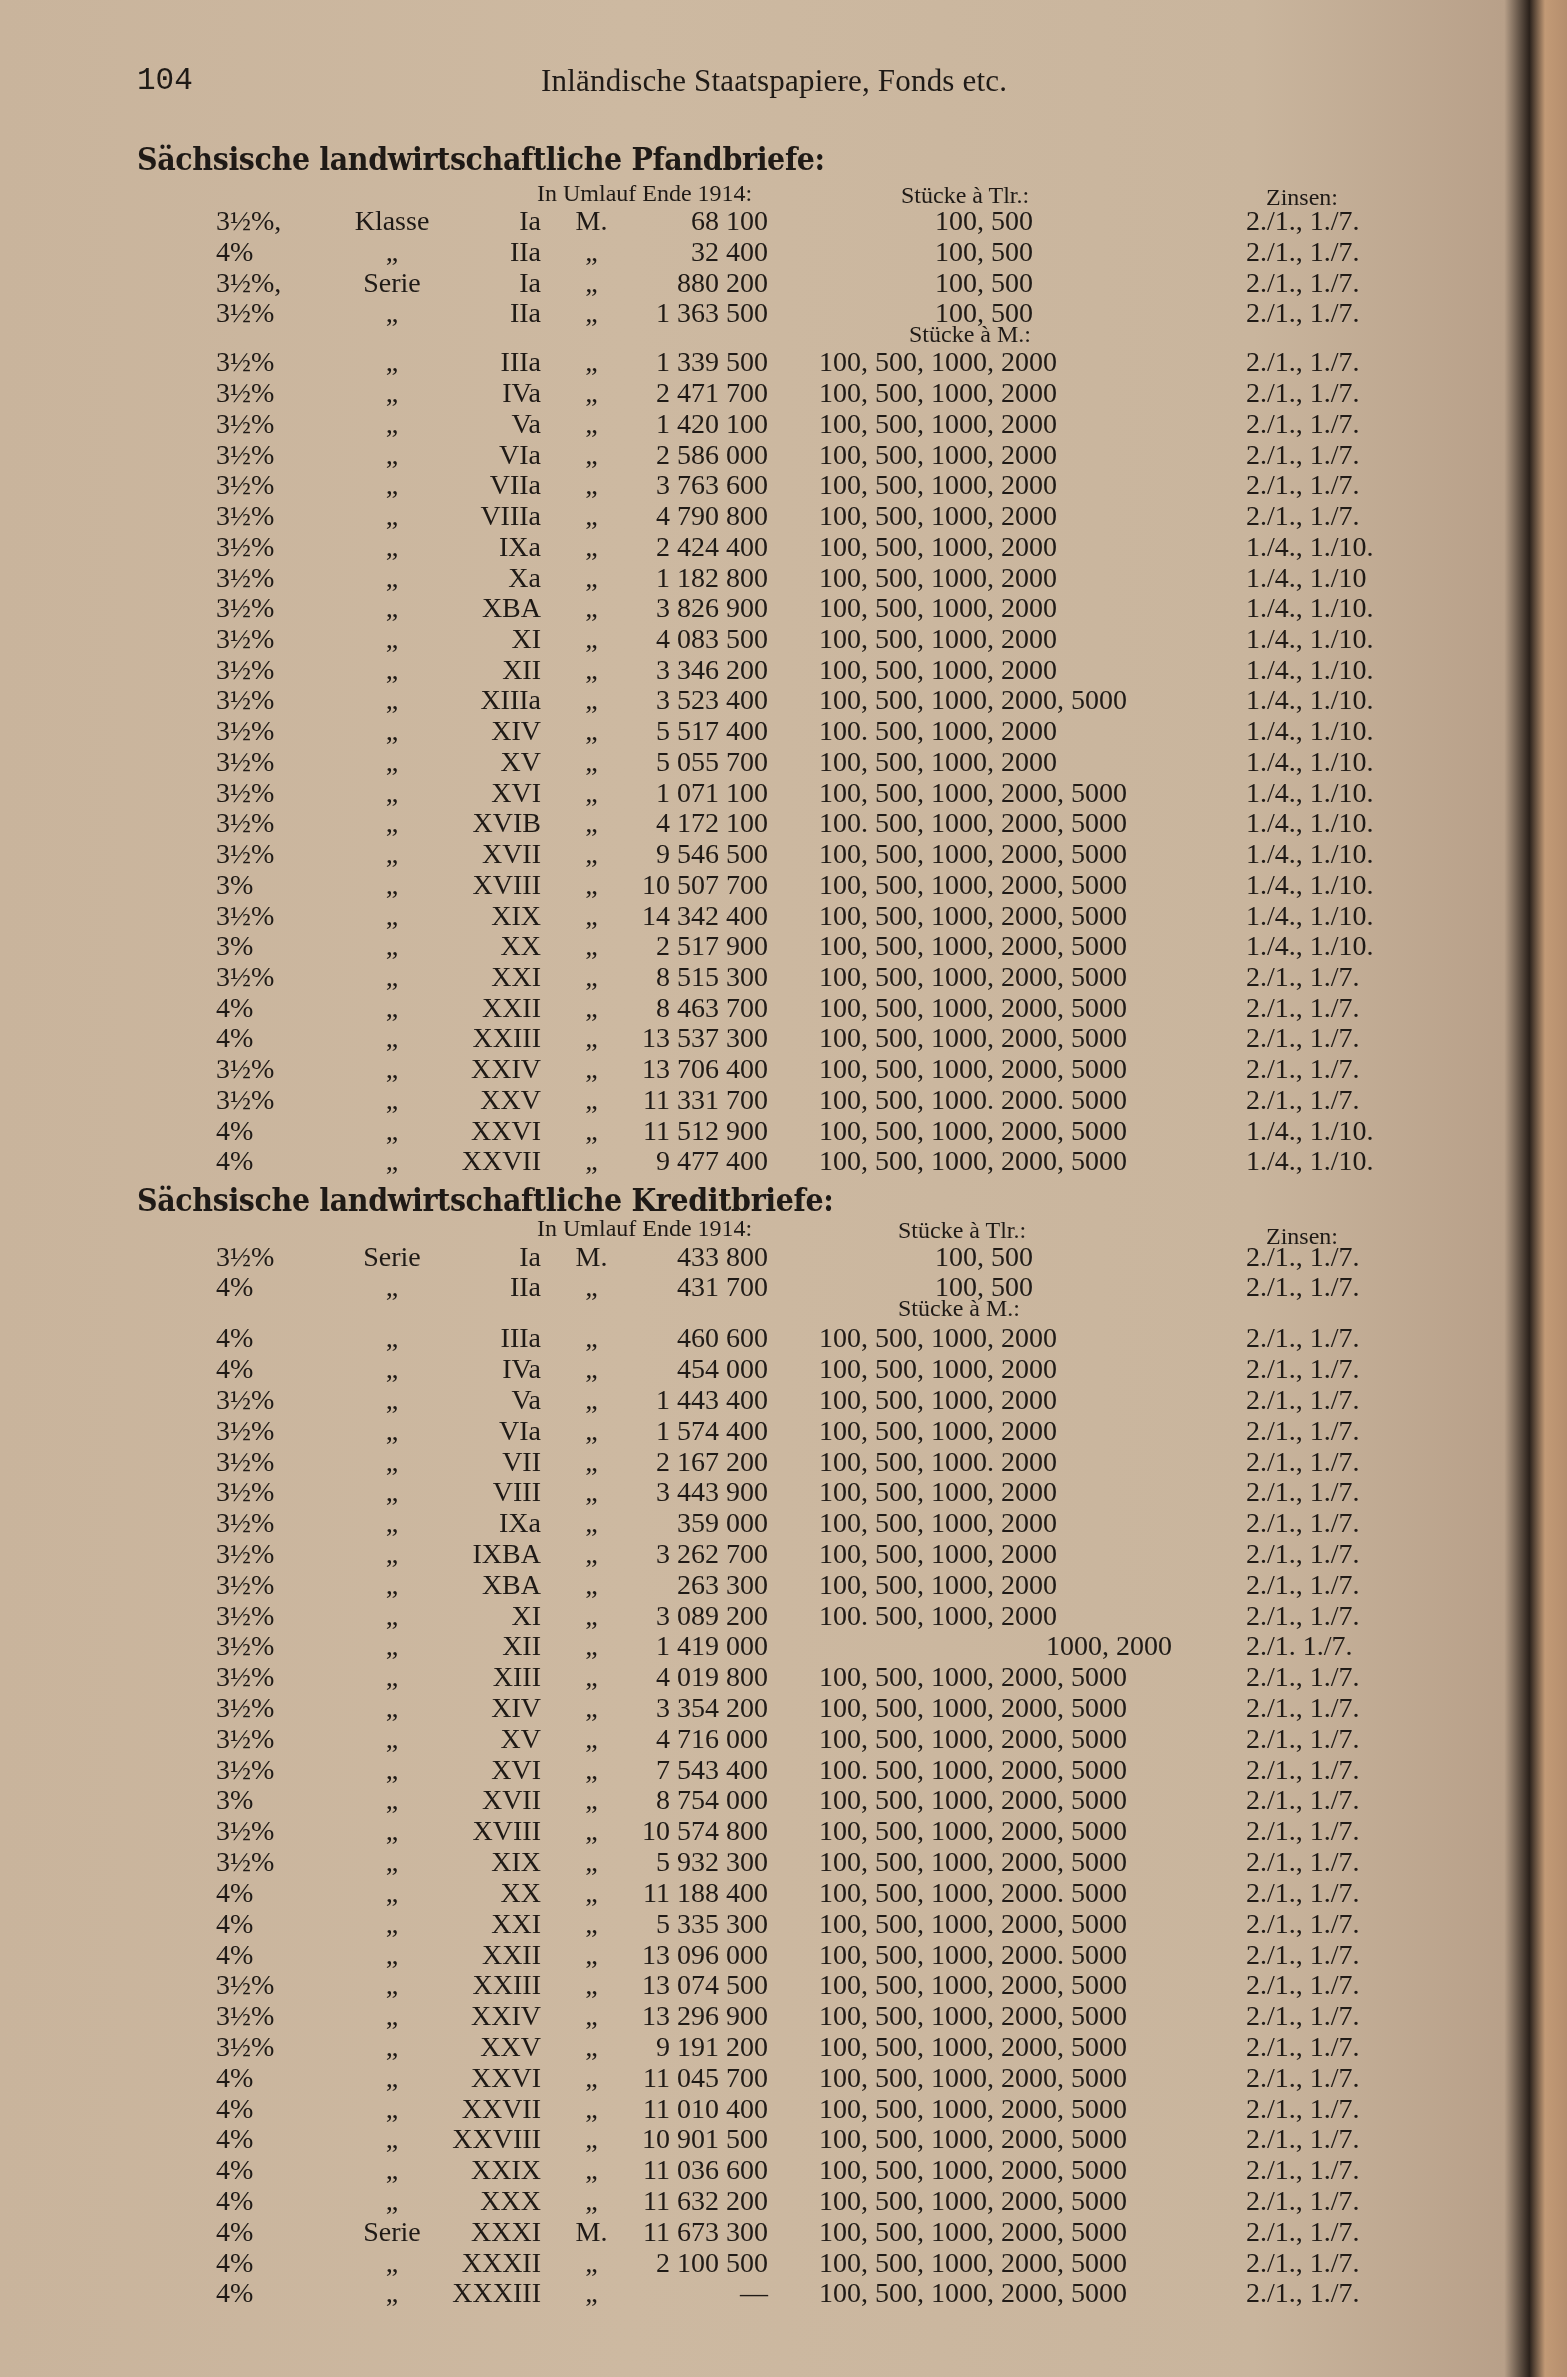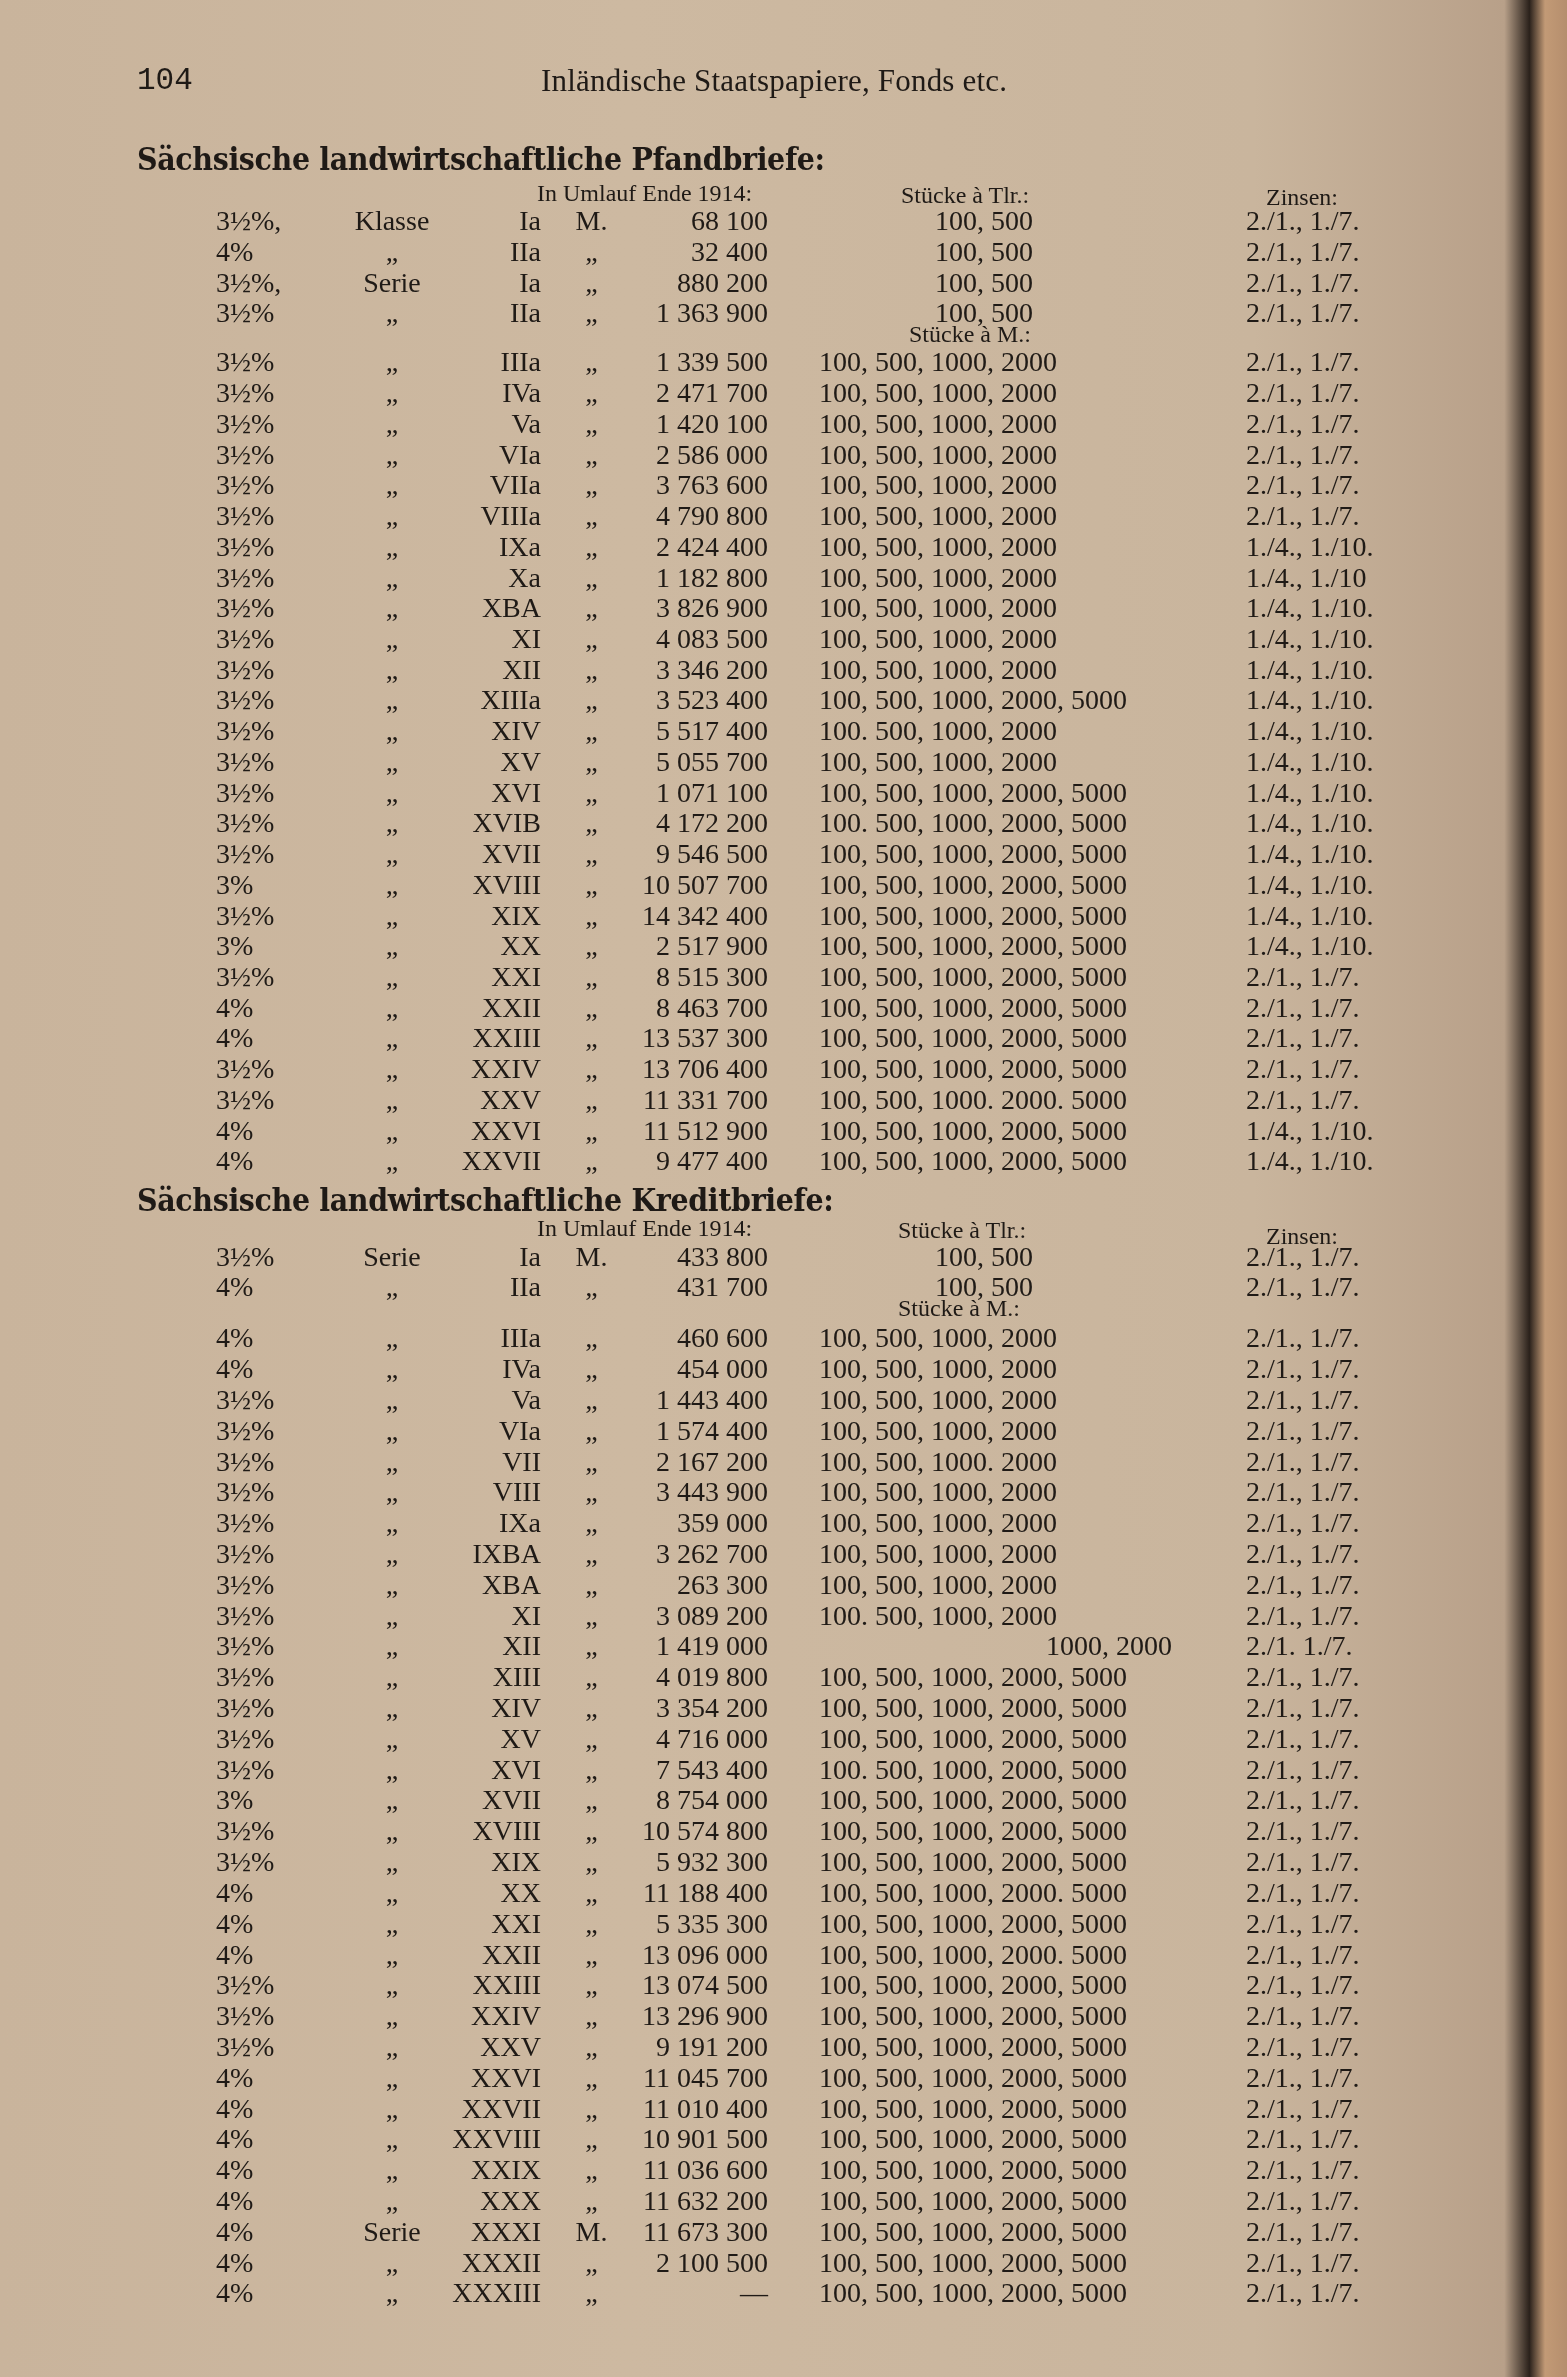--- a/index.html
+++ b/index.html
@@ -62,21 +62,21 @@
       <span class="c-unit">„</span>
       <span class="c-amount">880 200</span>
       <span class="c-pieces-tlr">100, 500</span>
       <span class="c-interest">2./1., 1./7.</span>
     </div>
     <div class="row" style="top: 297px;">
       <span class="c-rate">3½%</span>
       <span class="c-kind">„</span>
       <span class="c-series">IIa</span>
       <span class="c-unit">„</span>
-      <span class="c-amount">1 363 900</span>
+      <span class="c-amount">1 363 500</span>
       <span class="c-pieces-tlr">100, 500</span>
       <span class="c-interest">2./1., 1./7.</span>
     </div>
   </div>
 <div class="stuecke-m" style="left:909px;top:321px">Stücke à M.:</div>
 <div id="s0-m">
     <div class="row" style="top: 346px;">
       <span class="c-rate">3½%</span>
       <span class="c-kind">„</span>
       <span class="c-series">IIIa</span>
@@ -209,21 +209,21 @@
       <span class="c-unit">„</span>
       <span class="c-amount">1 071 100</span>
       <span class="c-pieces">100, 500, 1000, 2000, 5000</span>
       <span class="c-interest">1./4., 1./10.</span>
     </div>
     <div class="row" style="top: 807px;">
       <span class="c-rate">3½%</span>
       <span class="c-kind">„</span>
       <span class="c-series">XVIB</span>
       <span class="c-unit">„</span>
-      <span class="c-amount">4 172 200</span>
+      <span class="c-amount">4 172 100</span>
       <span class="c-pieces">100. 500, 1000, 2000, 5000</span>
       <span class="c-interest">1./4., 1./10.</span>
     </div>
     <div class="row" style="top: 838px;">
       <span class="c-rate">3½%</span>
       <span class="c-kind">„</span>
       <span class="c-series">XVII</span>
       <span class="c-unit">„</span>
       <span class="c-amount">9 546 500</span>
       <span class="c-pieces">100, 500, 1000, 2000, 5000</span>

